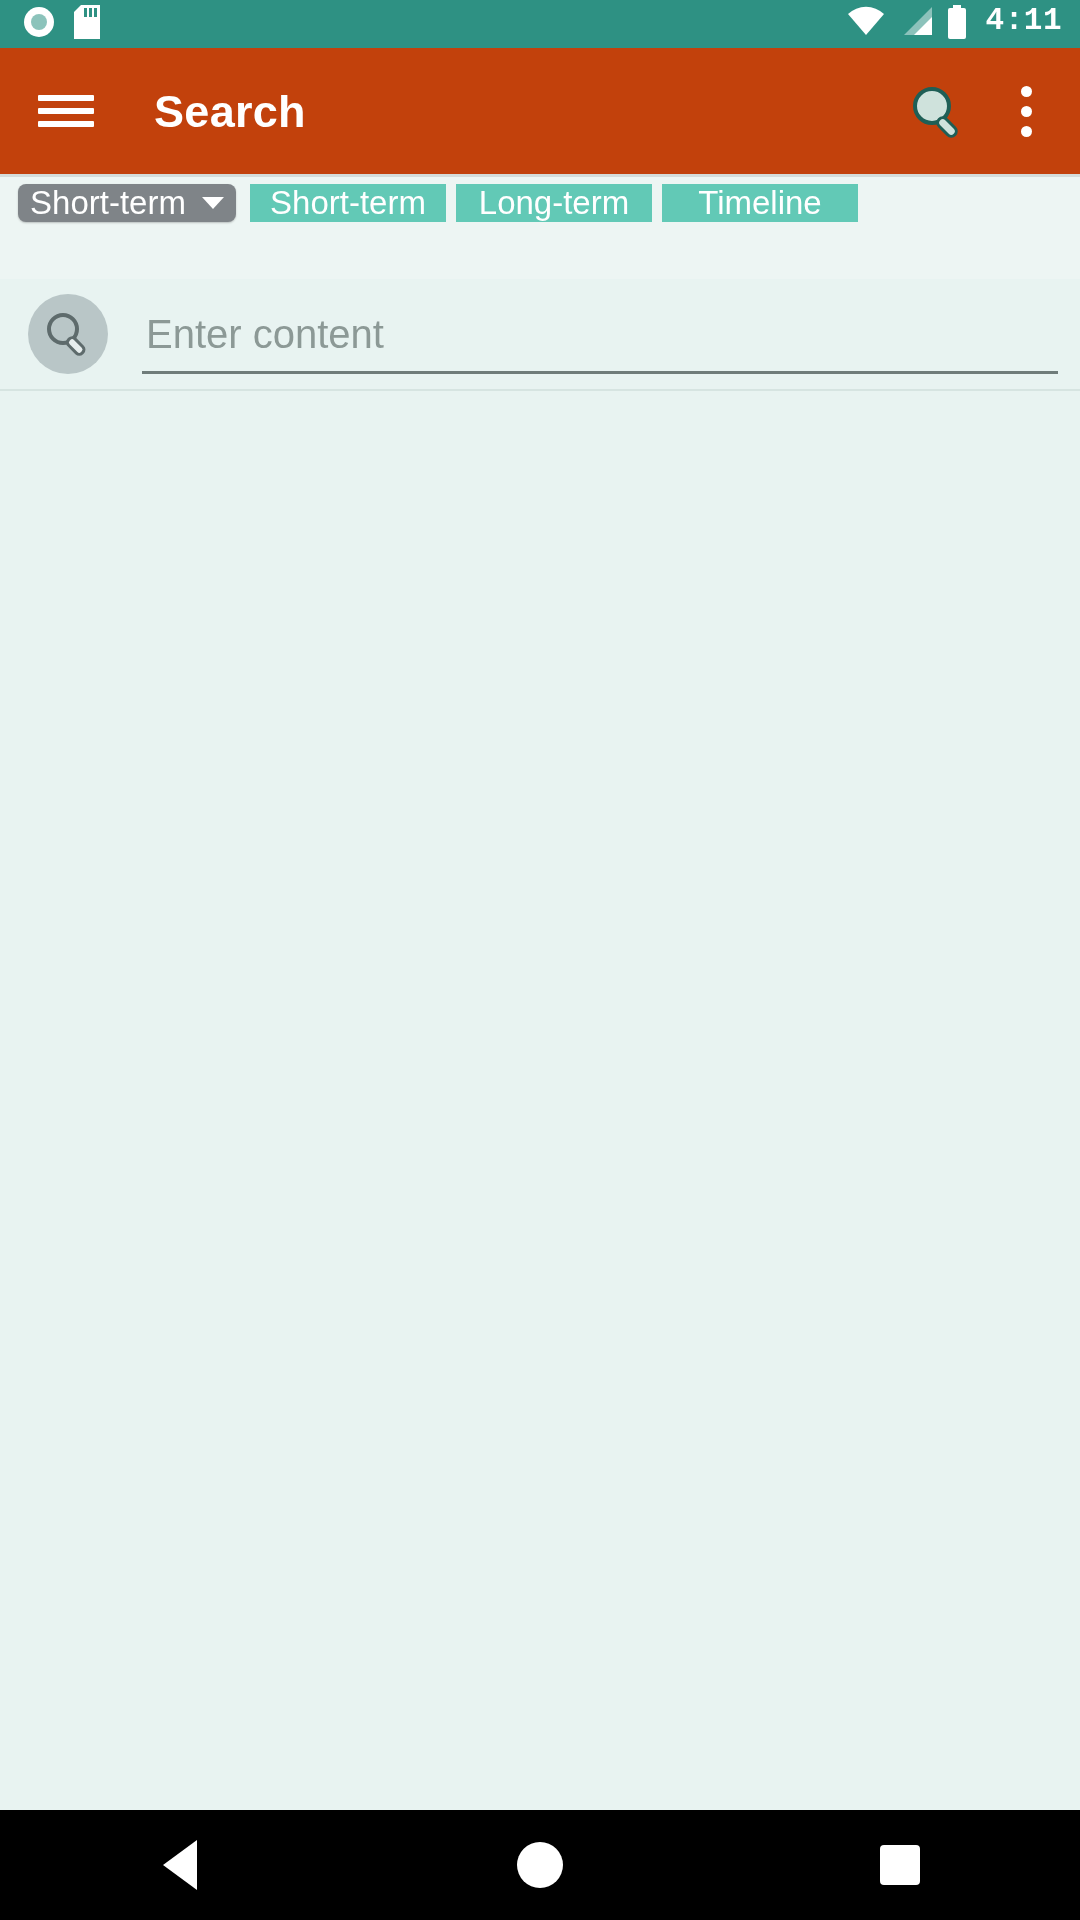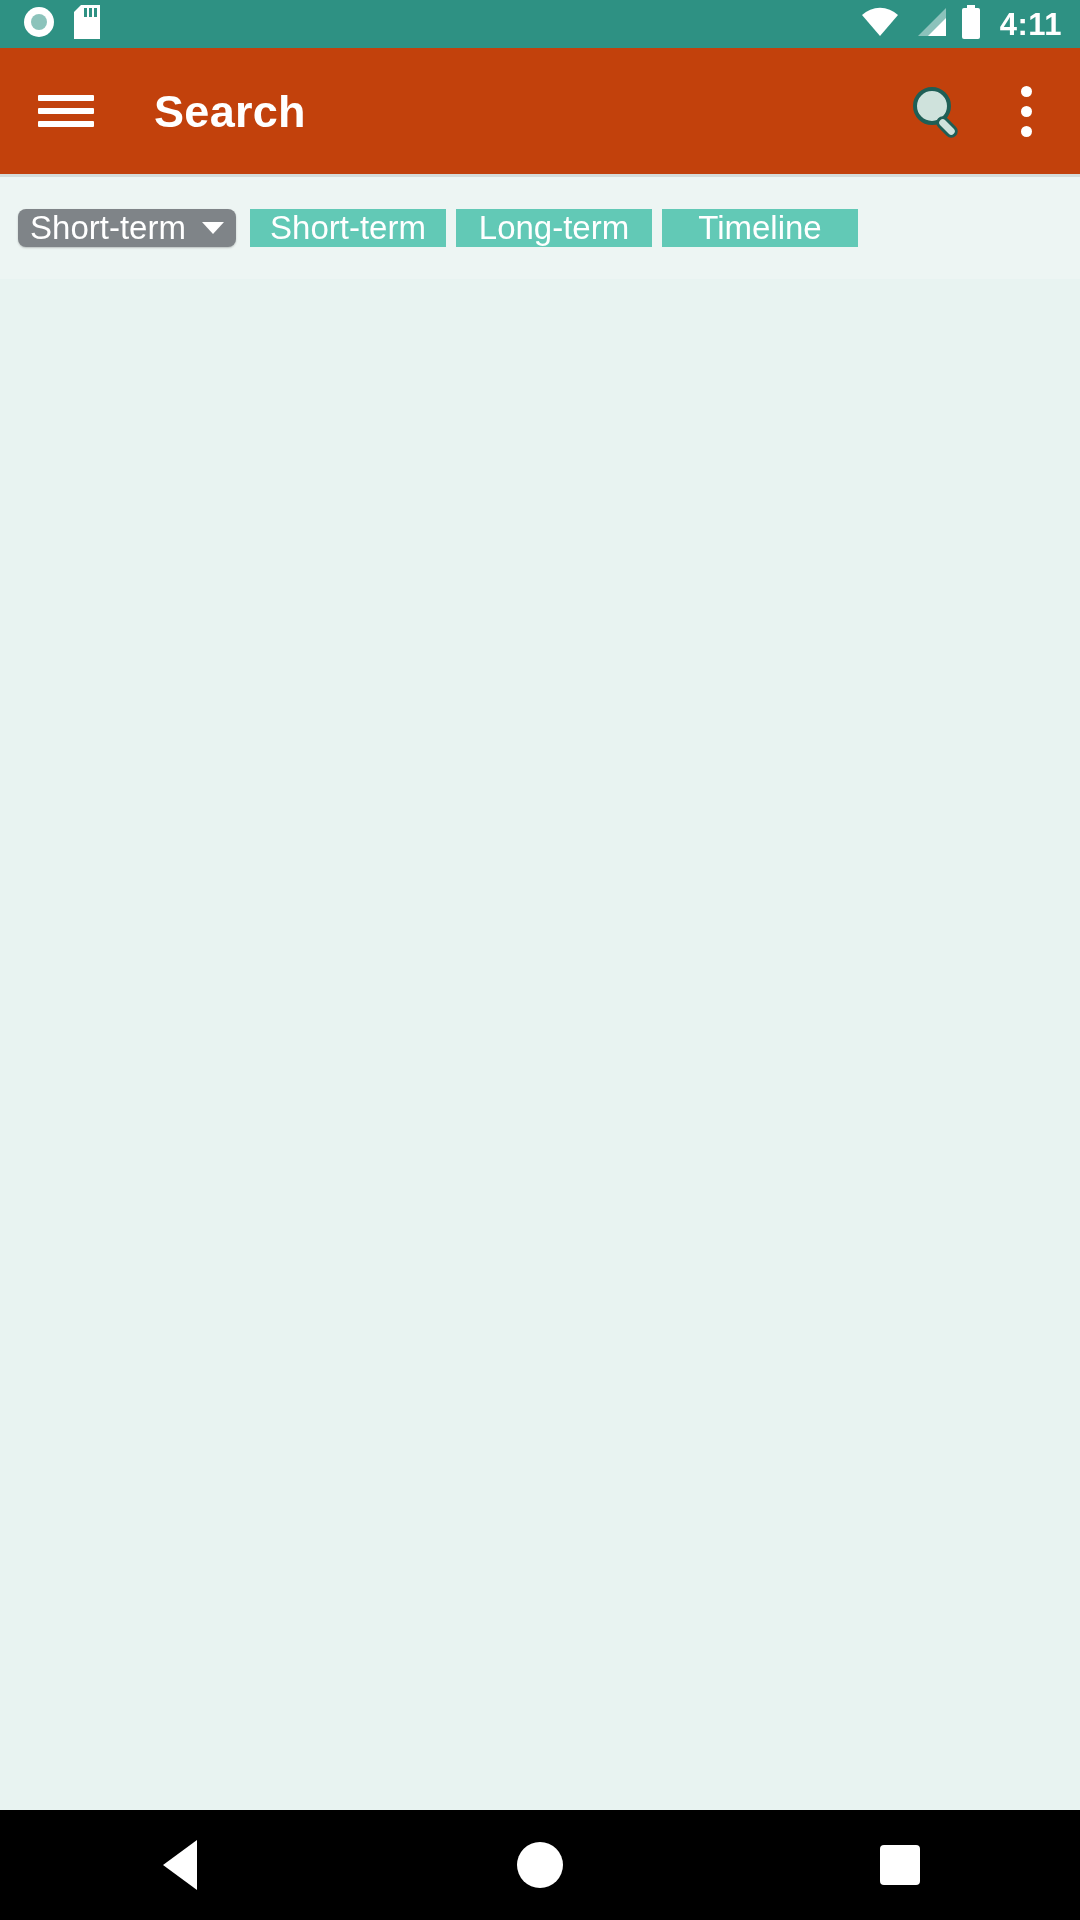--- a/index.html
+++ b/index.html
@@ -31,22 +31,23 @@
     flex: 0 0 auto;
   }
   .status-left {
     display: flex;
     align-items: center;
     gap: 18px;
   }
   .status-right {
     margin-left: auto;
     display: flex;
-    align-items: center;
+    align-items: flex-start;
     gap: 12px;
+    font-family: Liberation Mono, monospace;
   }
   .status-time {
     color: #ffffff;
     font-size: 31px;
     font-weight: bold;
     letter-spacing: 0.5px;
     margin-left: 6px;
     line-height: 1;
   }
   .ic { display: block; }
@@ -112,21 +113,21 @@
     border-radius: 50%;
     background: #ffffff;
     display: block;
   }
 
   
   .tab-strip {
     height: 105px;
     background: #EDF5F3;
     display: flex;
-    align-items: center;
+    align-items: flex-start;
     padding: 10px 0 8px 0;
     overflow: hidden;
     flex: 0 0 auto;
     position: relative;
   }
   .tab-strip::before {
     content: "";
     position: absolute;
     top: 0; left: 0; right: 0;
     height: 3px;
@@ -331,20 +332,31 @@
       <span>Long-term</span>
     </div>
     <div class="tab">
       <span>Timeline</span>
     </div>
     <div class="tab">
       <span></span>
     </div>
   </div>
 
+  <div class="search-row">
+    <div class="search-circle">
+      <svg width="52" height="52" viewBox="0 0 52 52">
+        <circle cx="21" cy="21" r="14" fill="none" stroke="#5E6B6C" stroke-width="4"></circle>
+        <rect x="29" y="29" width="9" height="19" rx="4" transform="rotate(-45 33 38)" fill="#E6EDED" stroke="#5E6B6C" stroke-width="3"></rect>
+      </svg>
+    </div>
+    <div class="search-field">
+      <input class="search-input" type="text" placeholder="Enter content" style="">
+    </div>
+  </div>
 
   <div class="content-area"></div>
 
   <div class="nav-bar">
     <div class="nav-btn">
       <span class="nav-back"></span>
     </div>
     <div class="nav-btn">
       <span class="nav-home"></span>
     </div>

